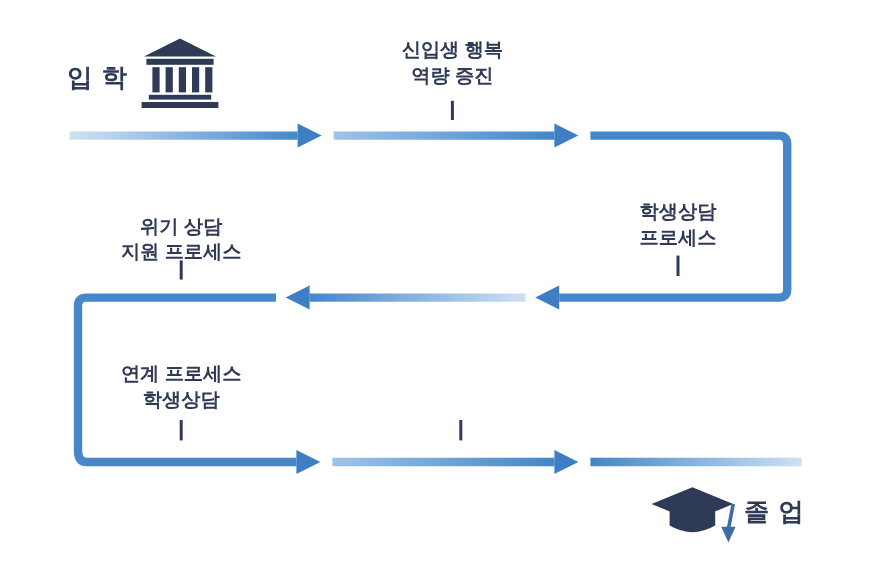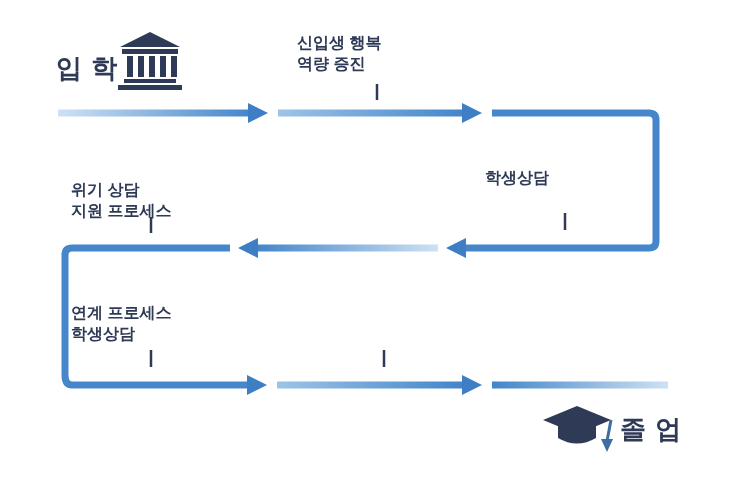--- a/index.html
+++ b/index.html
@@ -20,23 +20,23 @@
   .seg{stroke-width:7;fill:none;}
   .seg.solid{stroke:var(--connector);}
   .head{fill:var(--arrowhead);stroke:none;}
   .tick{stroke:var(--navy);stroke-width:2.5;}
   .stop-light{stop-color:var(--arrow-light);}
   .stop-mid{stop-color:var(--arrow-mid);}
   .stop-dark{stop-color:var(--arrow-dark);}
   .label{
     position:absolute;color:var(--navy);font-weight:700;white-space:nowrap;
   }
-  .label.title{font-size:26px;letter-spacing:1px;}
+  .label.title{font-size:21px;letter-spacing:1px;}
   .step{
-    position:absolute;width:160px;color:var(--navy);
+    position:absolute;width:160px;text-align:center;color:var(--navy);
     font-weight:700;font-size:16px;line-height:1.3;
   }
 </style>
 </head>
 <body>
 
 <div class="page">
 
   <svg class="flow" width="736" height="480" viewBox="0 0 736 480" aria-hidden="true">
     <defs>
@@ -112,20 +112,21 @@
 
   <div class="label title" style="left:56px;top:51px">입 학</div>
 
   <div class="step" style="left:297px;top:33px">
     <div>신입생 행복</div>
     <div>역량 증진</div>
   </div>
 
   <div class="step" style="left:485px;top:168px">
     <div>학생상담</div>
+    <div>프로세스</div>
   </div>
 
   <div class="step" style="left:71px;top:180px">
     <div>위기 상담</div>
     <div>지원 프로세스</div>
   </div>
 
   <div class="step" style="left:71px;top:303px">
     <div>연계 프로세스</div>
     <div>학생상담</div>

